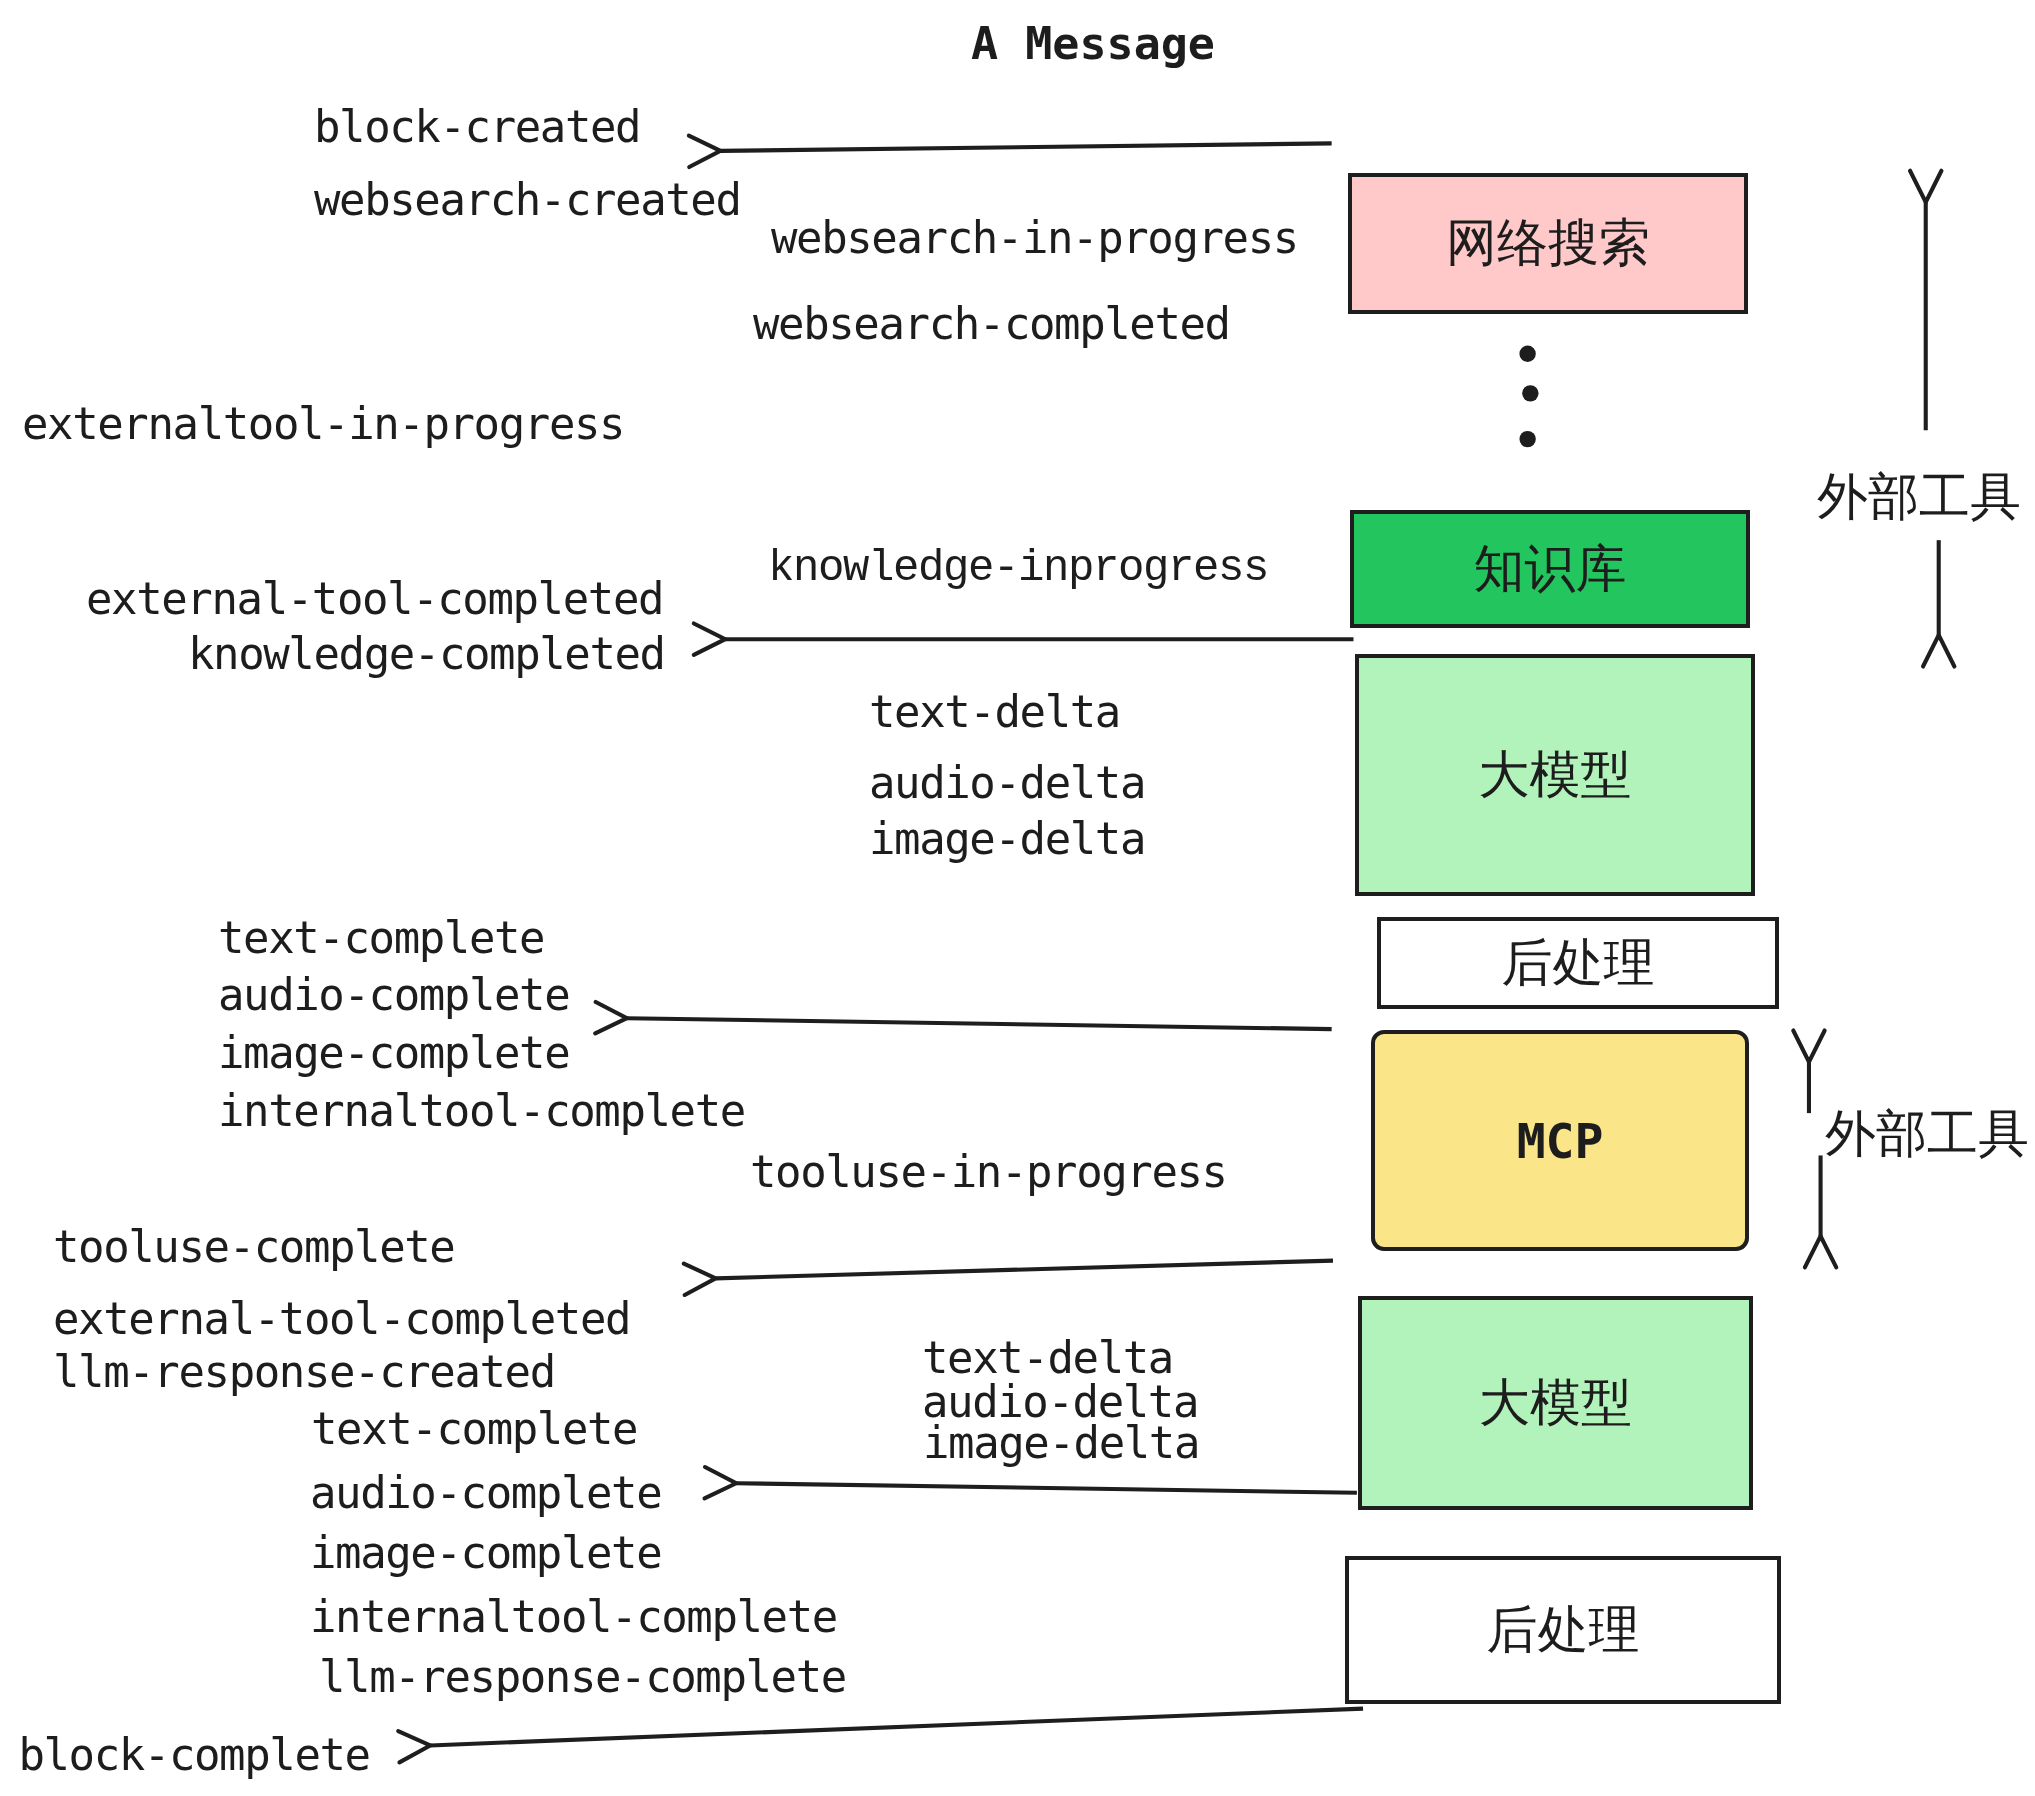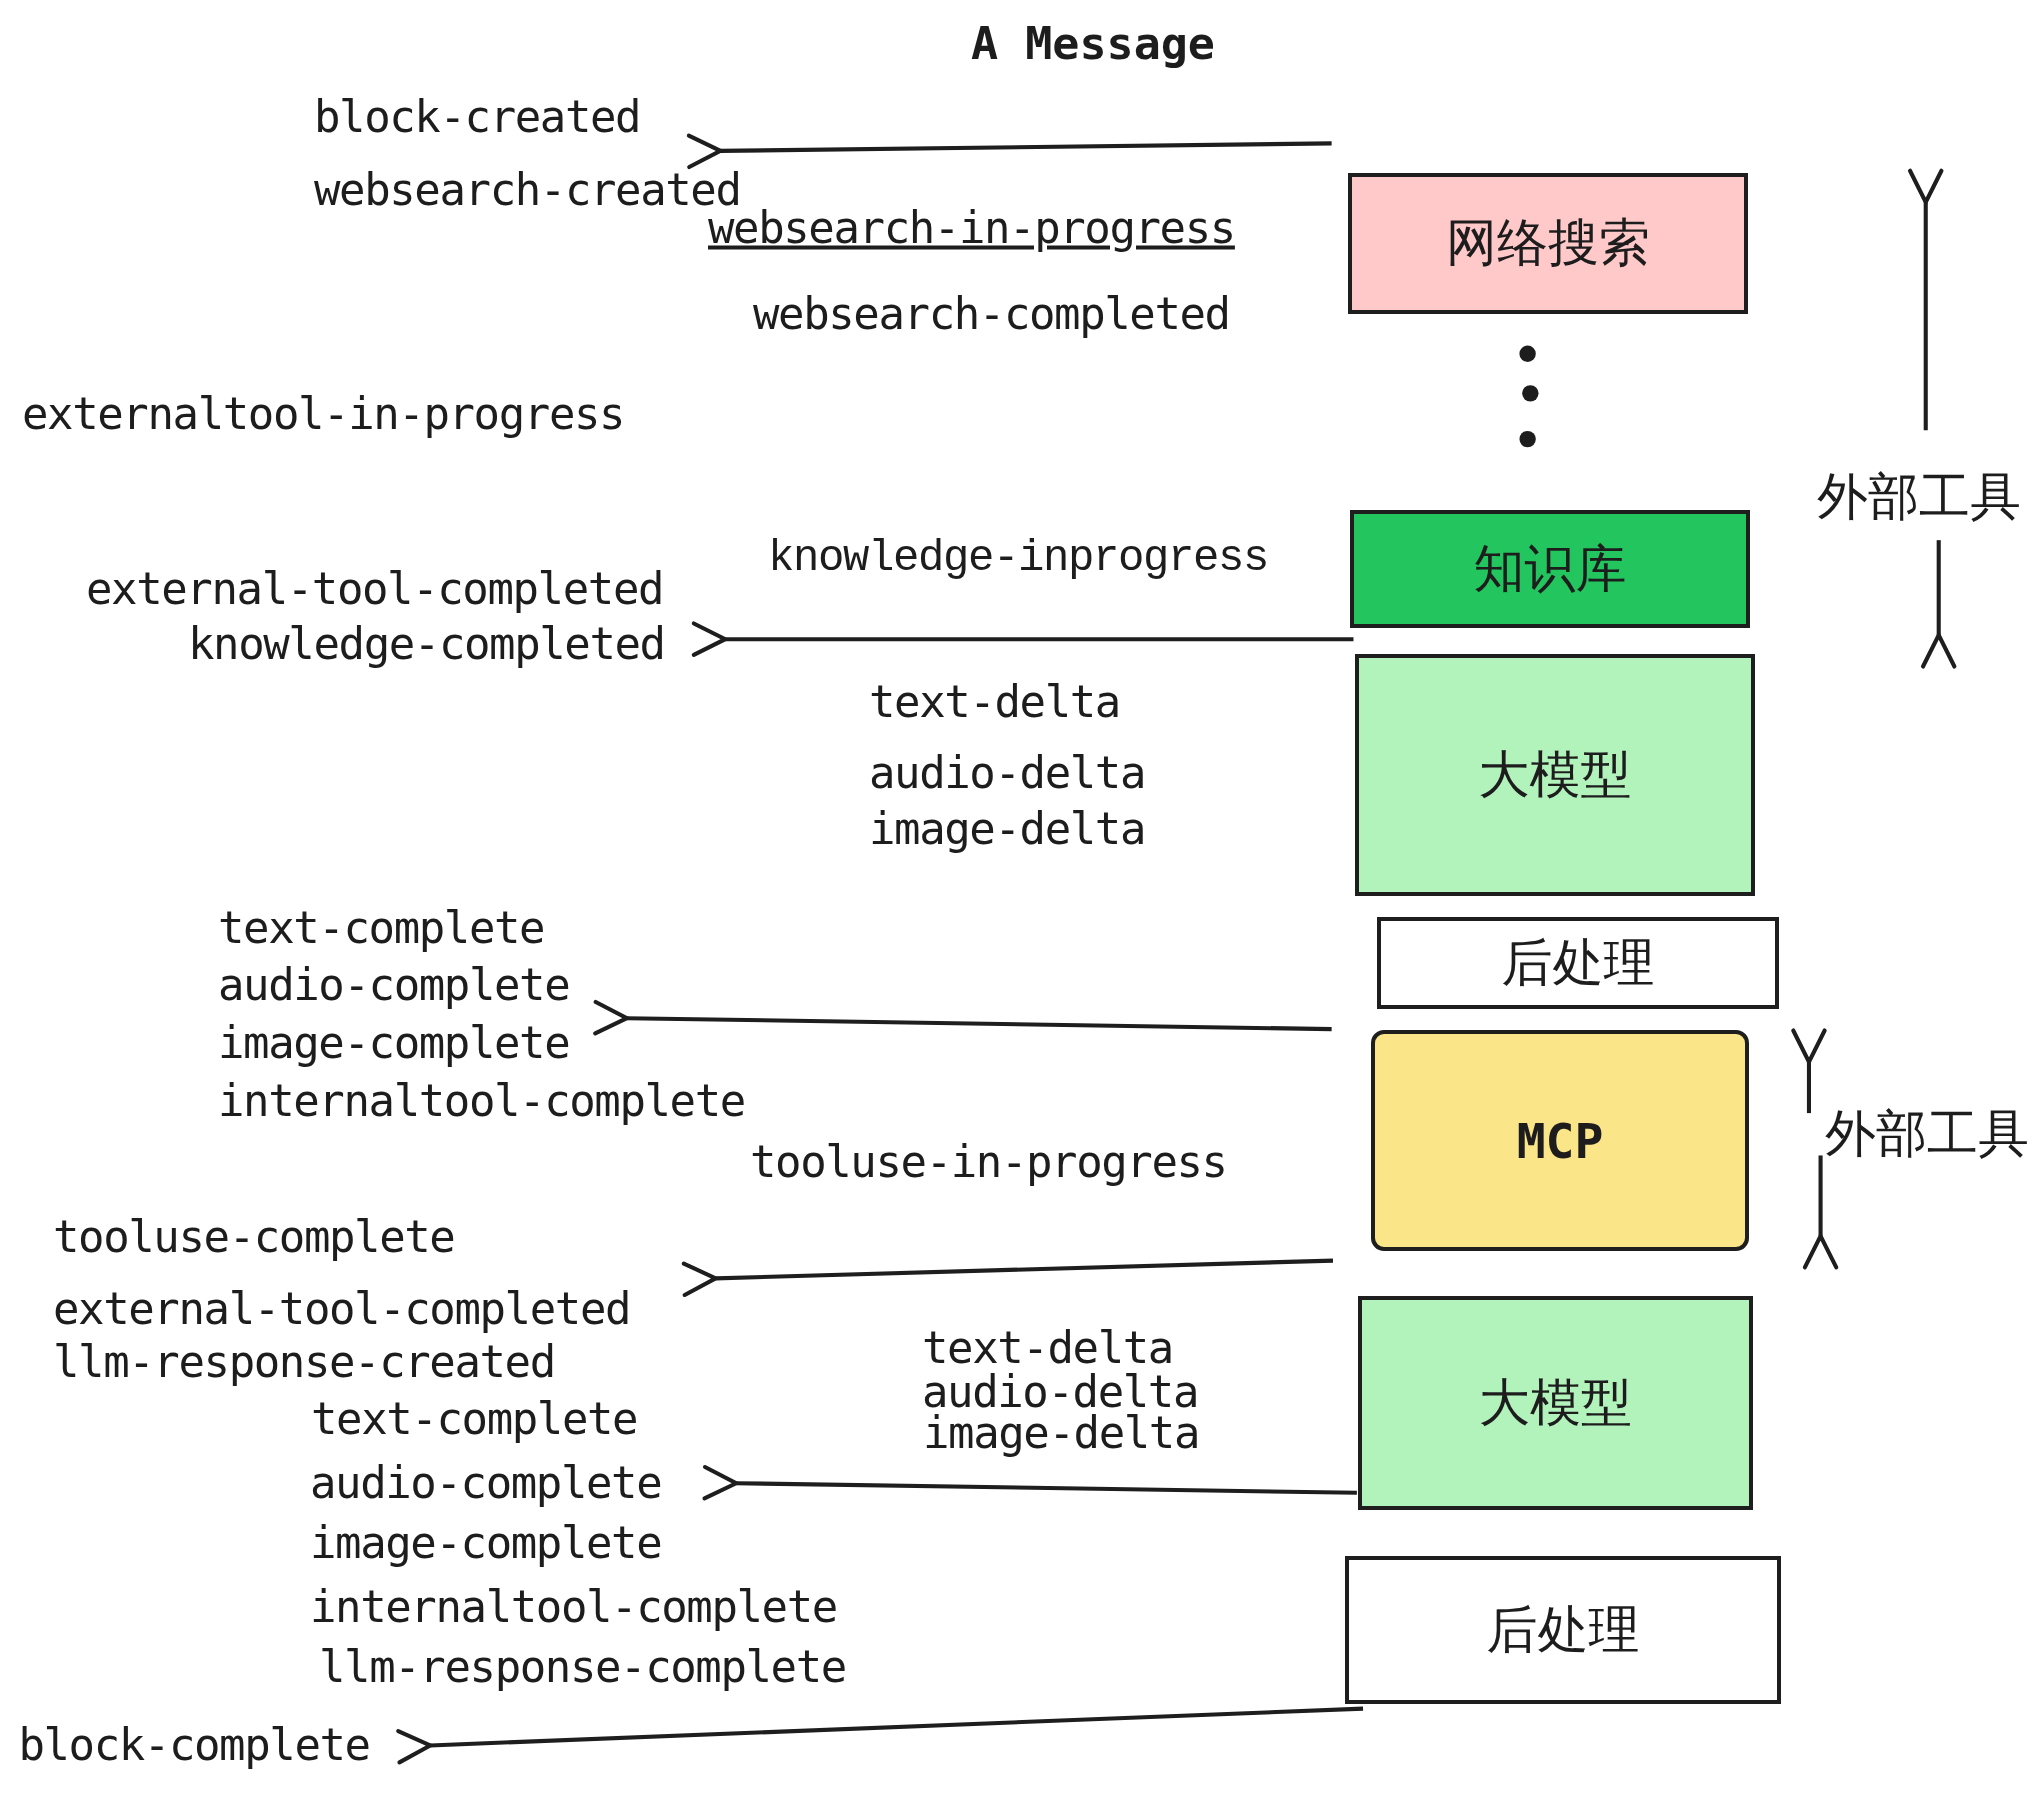--- a/index.html
+++ b/index.html
@@ -20,20 +20,21 @@
     font-weight: bold;
     white-space: nowrap;
   }
   .ev {
     position: absolute;
     transform: translateY(-50%);
     font-family: "DejaVu Sans Mono", monospace;
     font-size: 44px;
     white-space: nowrap;
     letter-spacing: -1.4px;
+    margin-top: 10px;
   }
   .box {
     position: absolute;
     border: 4.1px solid #1e1e1e;
     box-sizing: border-box;
     display: flex;
     align-items: center;
     justify-content: center;
   }
   .box .lbl {
@@ -120,21 +121,21 @@
 
   <div class="box" style="left:1345px; top:1556px; width:436px; height:148px; background:#ffffff;">
     <span class="lbl">后处理</span>
   </div>
 
   <div class="side-label" style="left:1817px; top:497px;">外部工具</div>
   <div class="side-label" style="left:1825px; top:1134px;">外部工具</div>
 
   <div class="ev" style="left:314px;  top:116px;">block-created</div>
   <div class="ev" style="left:314px;  top:189px;">websearch-created</div>
-  <div class="ev" style="left:708px; top:227px;text-decoration:underline;">websearch-in-progress</div>
+  <div class="ev" style="left:771px; top:227px;">websearch-in-progress</div>
   <div class="ev" style="left:753px; top:313px;">websearch-completed</div>
   <div class="ev" style="left:22px;   top:413px;">externaltool-in-progress</div>
   <div class="ev" style="left:768px; top:558px;font-family:Liberation Mono, monospace;">knowledge-inprogress</div>
   <div class="ev" style="left:86px;  top:588px;">external-tool-completed</div>
   <div class="ev" style="left:188px;  top:643px;">knowledge-completed</div>
   <div class="ev" style="left:869px; top:701px;">text-delta</div>
   <div class="ev" style="left:869px; top:772px;">audio-delta</div>
   <div class="ev" style="left:869px; top:828px;">image-delta</div>
   <div class="ev" style="left:218px;  top:927px;">text-complete</div>
   <div class="ev" style="left:218px;  top:984px;">audio-complete</div>

